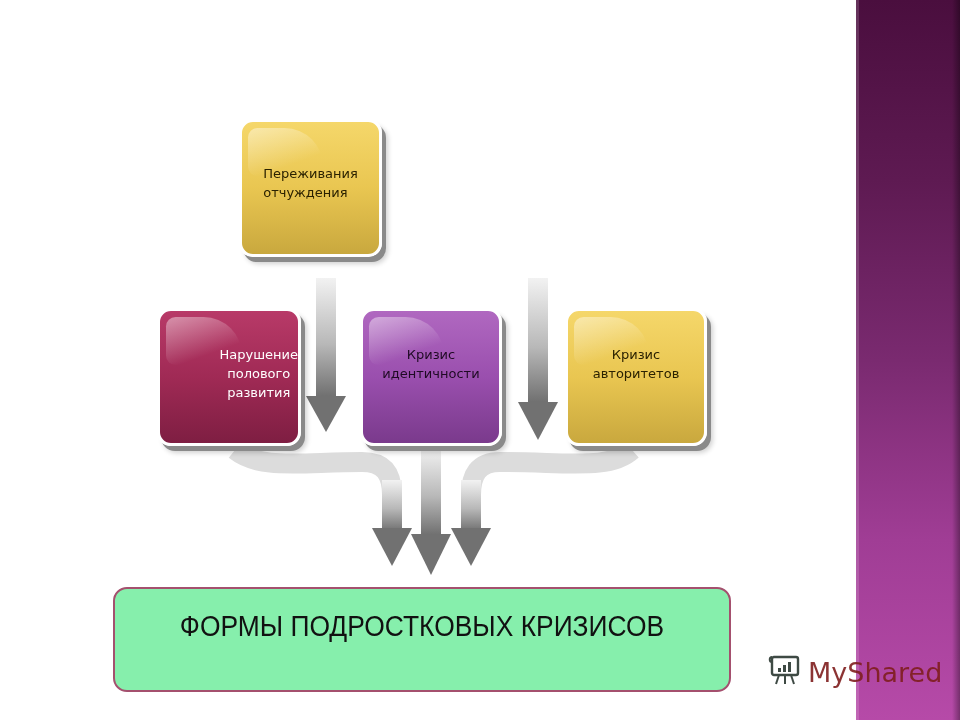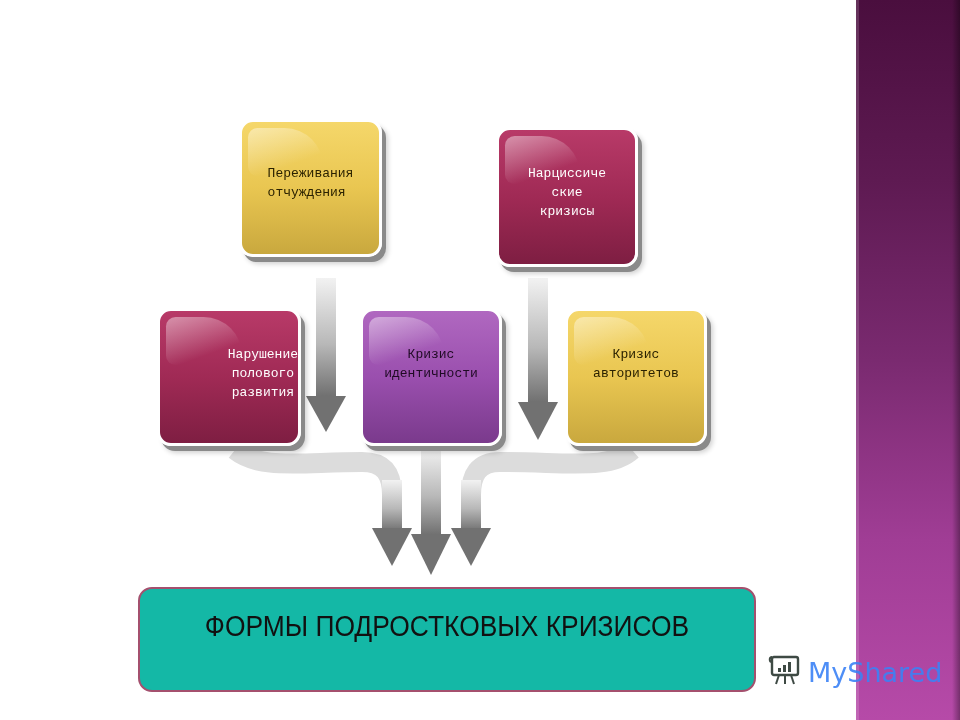--- a/index.html
+++ b/index.html
@@ -27,41 +27,41 @@
     box-shadow: 4px 5px 0 0 #8a8a8a, 6px 7px 5px rgba(0,0,0,0.18);
     display: flex; align-items: flex-start; justify-content: center;
     text-align: center; font-size: 13px; line-height: 19px; overflow: hidden;
   }
   .box::before {
     content: ""; position: absolute; left: 6px; top: 6px; width: 55%; height: 36%;
     border-radius: 10px 40px 10px 10px;
     background: linear-gradient(160deg, rgba(255,255,255,0.45), rgba(255,255,255,0) 70%);
     pointer-events: none;
   }
-  .box span { position: relative; display: block; white-space: pre-line; font-family: Liberation Mono, monospace; }
+  .box span { position: relative; display: block; white-space: pre-line; }
   .yellow { background: linear-gradient(to bottom, #f5d76a 0%, #e9c651 50%, #c9a83e 100%); color: #2b2200; }
   .crimson { background: linear-gradient(to bottom, #b83a68 0%, #a02a55 50%, #7e1e42 100%); color: #ffffff; }
   .purple { background: linear-gradient(to bottom, #b068c0 0%, #9a4fae 50%, #7a3a8c 100%); color: #1f0a24; }
 
   .result-box {
-    position: absolute; left: 138px; top: 587px; width: 618px; height: 105px;
+    position: absolute; left: 113px; top: 587px; width: 618px; height: 105px;
     box-sizing: border-box; border: 2px solid #a4506e; border-radius: 14px;
-    background: #14b8a6;
+    background: #86efac;
   }
   .result-box span {
     position: absolute; left: 0; right: 0; top: 20px; text-align: center;
     font-family: "Liberation Sans", sans-serif; font-size: 30px; color: #111111;
     letter-spacing: 0px; transform: scaleX(0.88);
   }
   .watermark {
     position: absolute; left: 768px; top: 654px; height: 36px;
     display: flex; align-items: center; gap: 6px;
   }
   .watermark .label {
-    font-family: "DejaVu Sans", sans-serif; font-size: 27px; color: #3b82f6; opacity: 0.9;
+    font-family: "DejaVu Sans", sans-serif; font-size: 27px; color: #7f1d1d; opacity: 0.9;
   }
 </style>
 </head>
 <body>
 
 <div class="diagram">
   <svg width="856" height="720" style="position:absolute;left:0;top:0">
     <defs>
       <linearGradient id="vgrad" x1="0" y1="0" x2="0" y2="1">
         <stop offset="0" stop-color="#f2f2f2"></stop>
@@ -106,25 +106,20 @@
       <rect x="461" y="480" width="20" height="52" fill="url(#vgrad)"></rect>
       <polygon points="451,528 491,528 471,566" fill="#717171"></polygon>
     </g>
   </svg>
 
   <div class="box yellow" style="left:239px;top:119px;width:143px;height:138px;padding-top:42px;">
     <span style="text-align:left;">Переживания
 отчуждения</span>
   </div>
 
-  <div class="box crimson" style="left:496px;top:127px;width:142px;height:140px;padding-top:34px;">
-    <span>Нарциссиче
-ские
-кризисы</span>
-  </div>
 
   <div class="box crimson" style="left:157px;top:308px;width:144px;height:138px;padding-top:34px;justify-content:flex-end;">
     <span>Нарушение
 полового
 развития</span>
   </div>
 
   <div class="box purple" style="left:360px;top:308px;width:142px;height:138px;padding-top:34px;">
     <span>Кризис
 идентичности</span>

